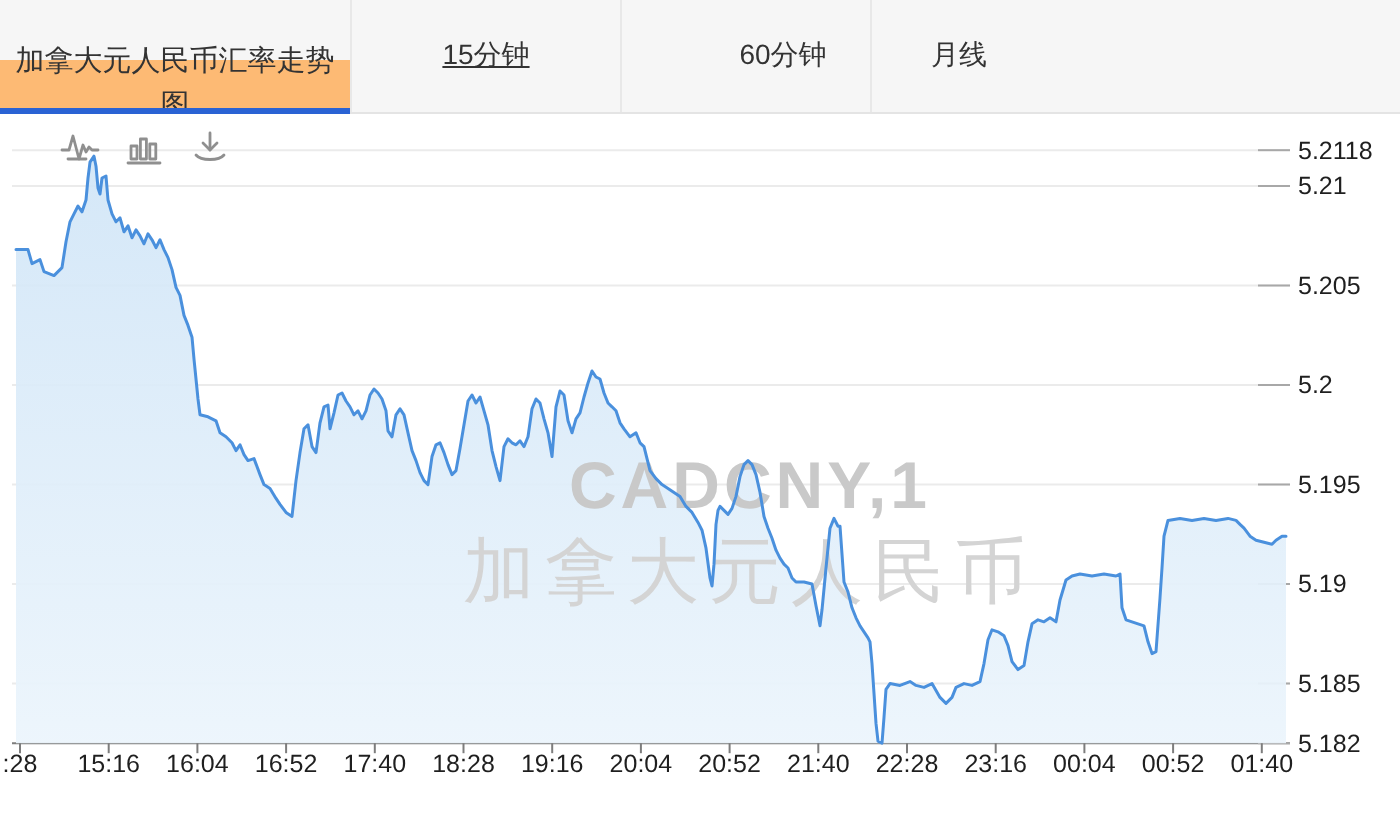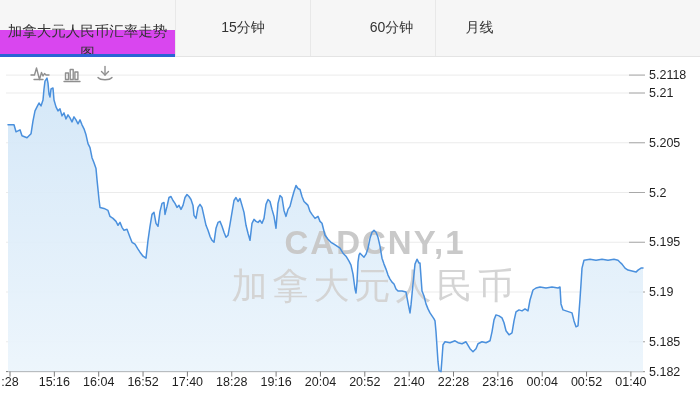--- a/index.html
+++ b/index.html
@@ -4,21 +4,21 @@
 <style>
   html,body{margin:0;padding:0;background:#fff;}
   body{width:700px;height:407px;overflow:hidden;
        font-family:"Liberation Sans","DejaVu Sans",sans-serif;-webkit-font-smoothing:antialiased;}
   .app{position:relative;width:700px;height:407px;background:#fff;}
 
   
   .tabbar{display:flex;height:57px;background:#f6f6f6;border-bottom:1px solid #e4e4e4;box-sizing:border-box;}
   .tab{display:flex;align-items:center;justify-content:center;font-size:14px;color:#333;
        cursor:pointer;box-sizing:border-box;border-left:1px solid #e8e8e8;user-select:none;}
-  .tab.active{width:175px;background:#d946ef;border-left:none;position:relative;
+  .tab.active{width:175px;background:#fdba74;border-left:none;position:relative;
        font-size:14.5px;line-height:1.5;text-align:center;padding:0 4px;margin-top:30px;}
   .tab.active::after{content:"";position:absolute;left:0;right:0;bottom:-1px;height:3px;
        background:var(--accent,#2a63d4);}
 
   
   .chart-area{position:relative;width:700px;height:350px;background:#fff;}
   .toolbar{position:absolute;top:8px;left:30px;display:flex;gap:13px;z-index:3;}
   .tool{width:20px;height:18px;cursor:pointer;}
   .tool svg{display:block;stroke:#8f8f8f;fill:none;stroke-width:1.4;stroke-linecap:round;stroke-linejoin:round;}
   #chart-svg{position:absolute;top:0;left:0;}
@@ -29,21 +29,21 @@
 </head>
 <body>
 
 <div class="app">
 
   <div class="tabbar">
     <div class="tab active">
       <span>加拿大元人民币汇率走势图</span>
     </div>
 
-  <div class="tab" style="width: 135px;">15分钟</div>
+  <div class="tab" style="width: 135px; text-decoration: underline;">15分钟</div>
       <div class="tab" style="width: 125px; padding-left: 37px;">60分钟</div>
       <div class="tab" style="width: 88px; text-align: right;">月线</div>
     </div>
 
   <div class="chart-area">
     <div class="toolbar">
       <span class="tool">
         <svg viewBox="0 0 20 18" width="20" height="18">
           <path d="M1 10 L4.5 10 L6.5 3 L9.5 14.5 L11.5 7.5 L13 11 L14.5 8.5 L16 10 L19 10"></path>
           <path d="M4 14.5 h9"></path>

